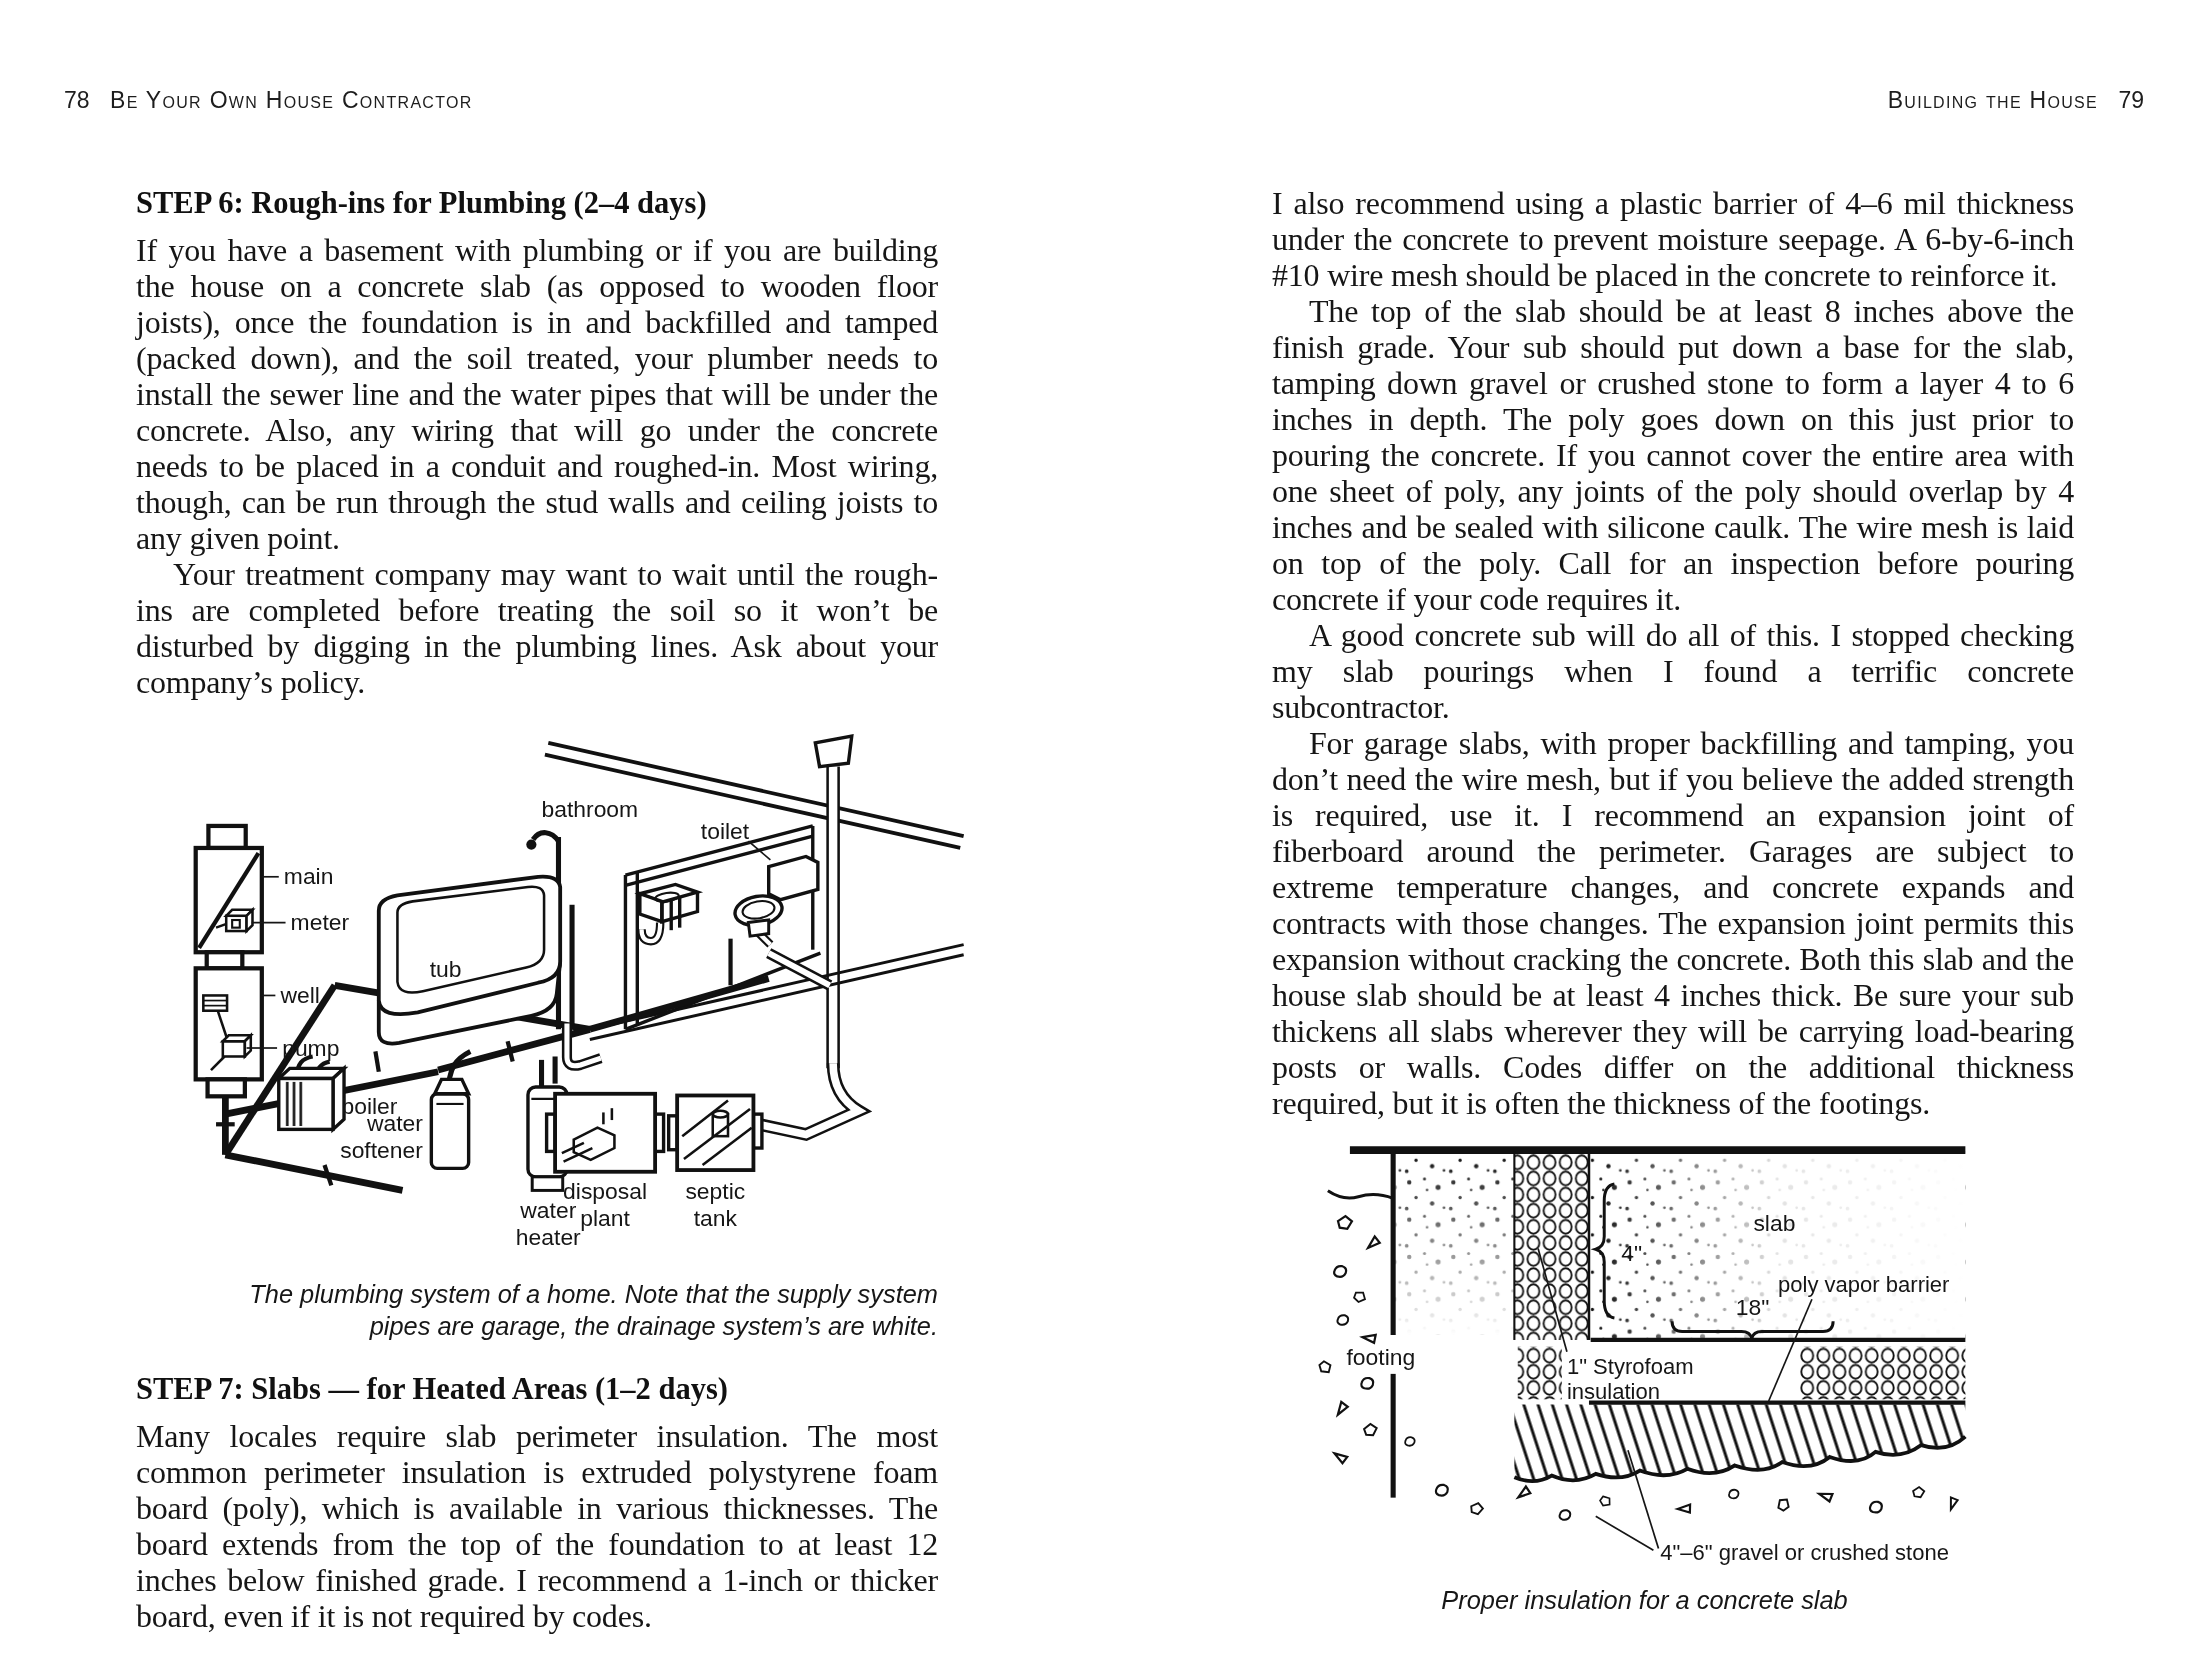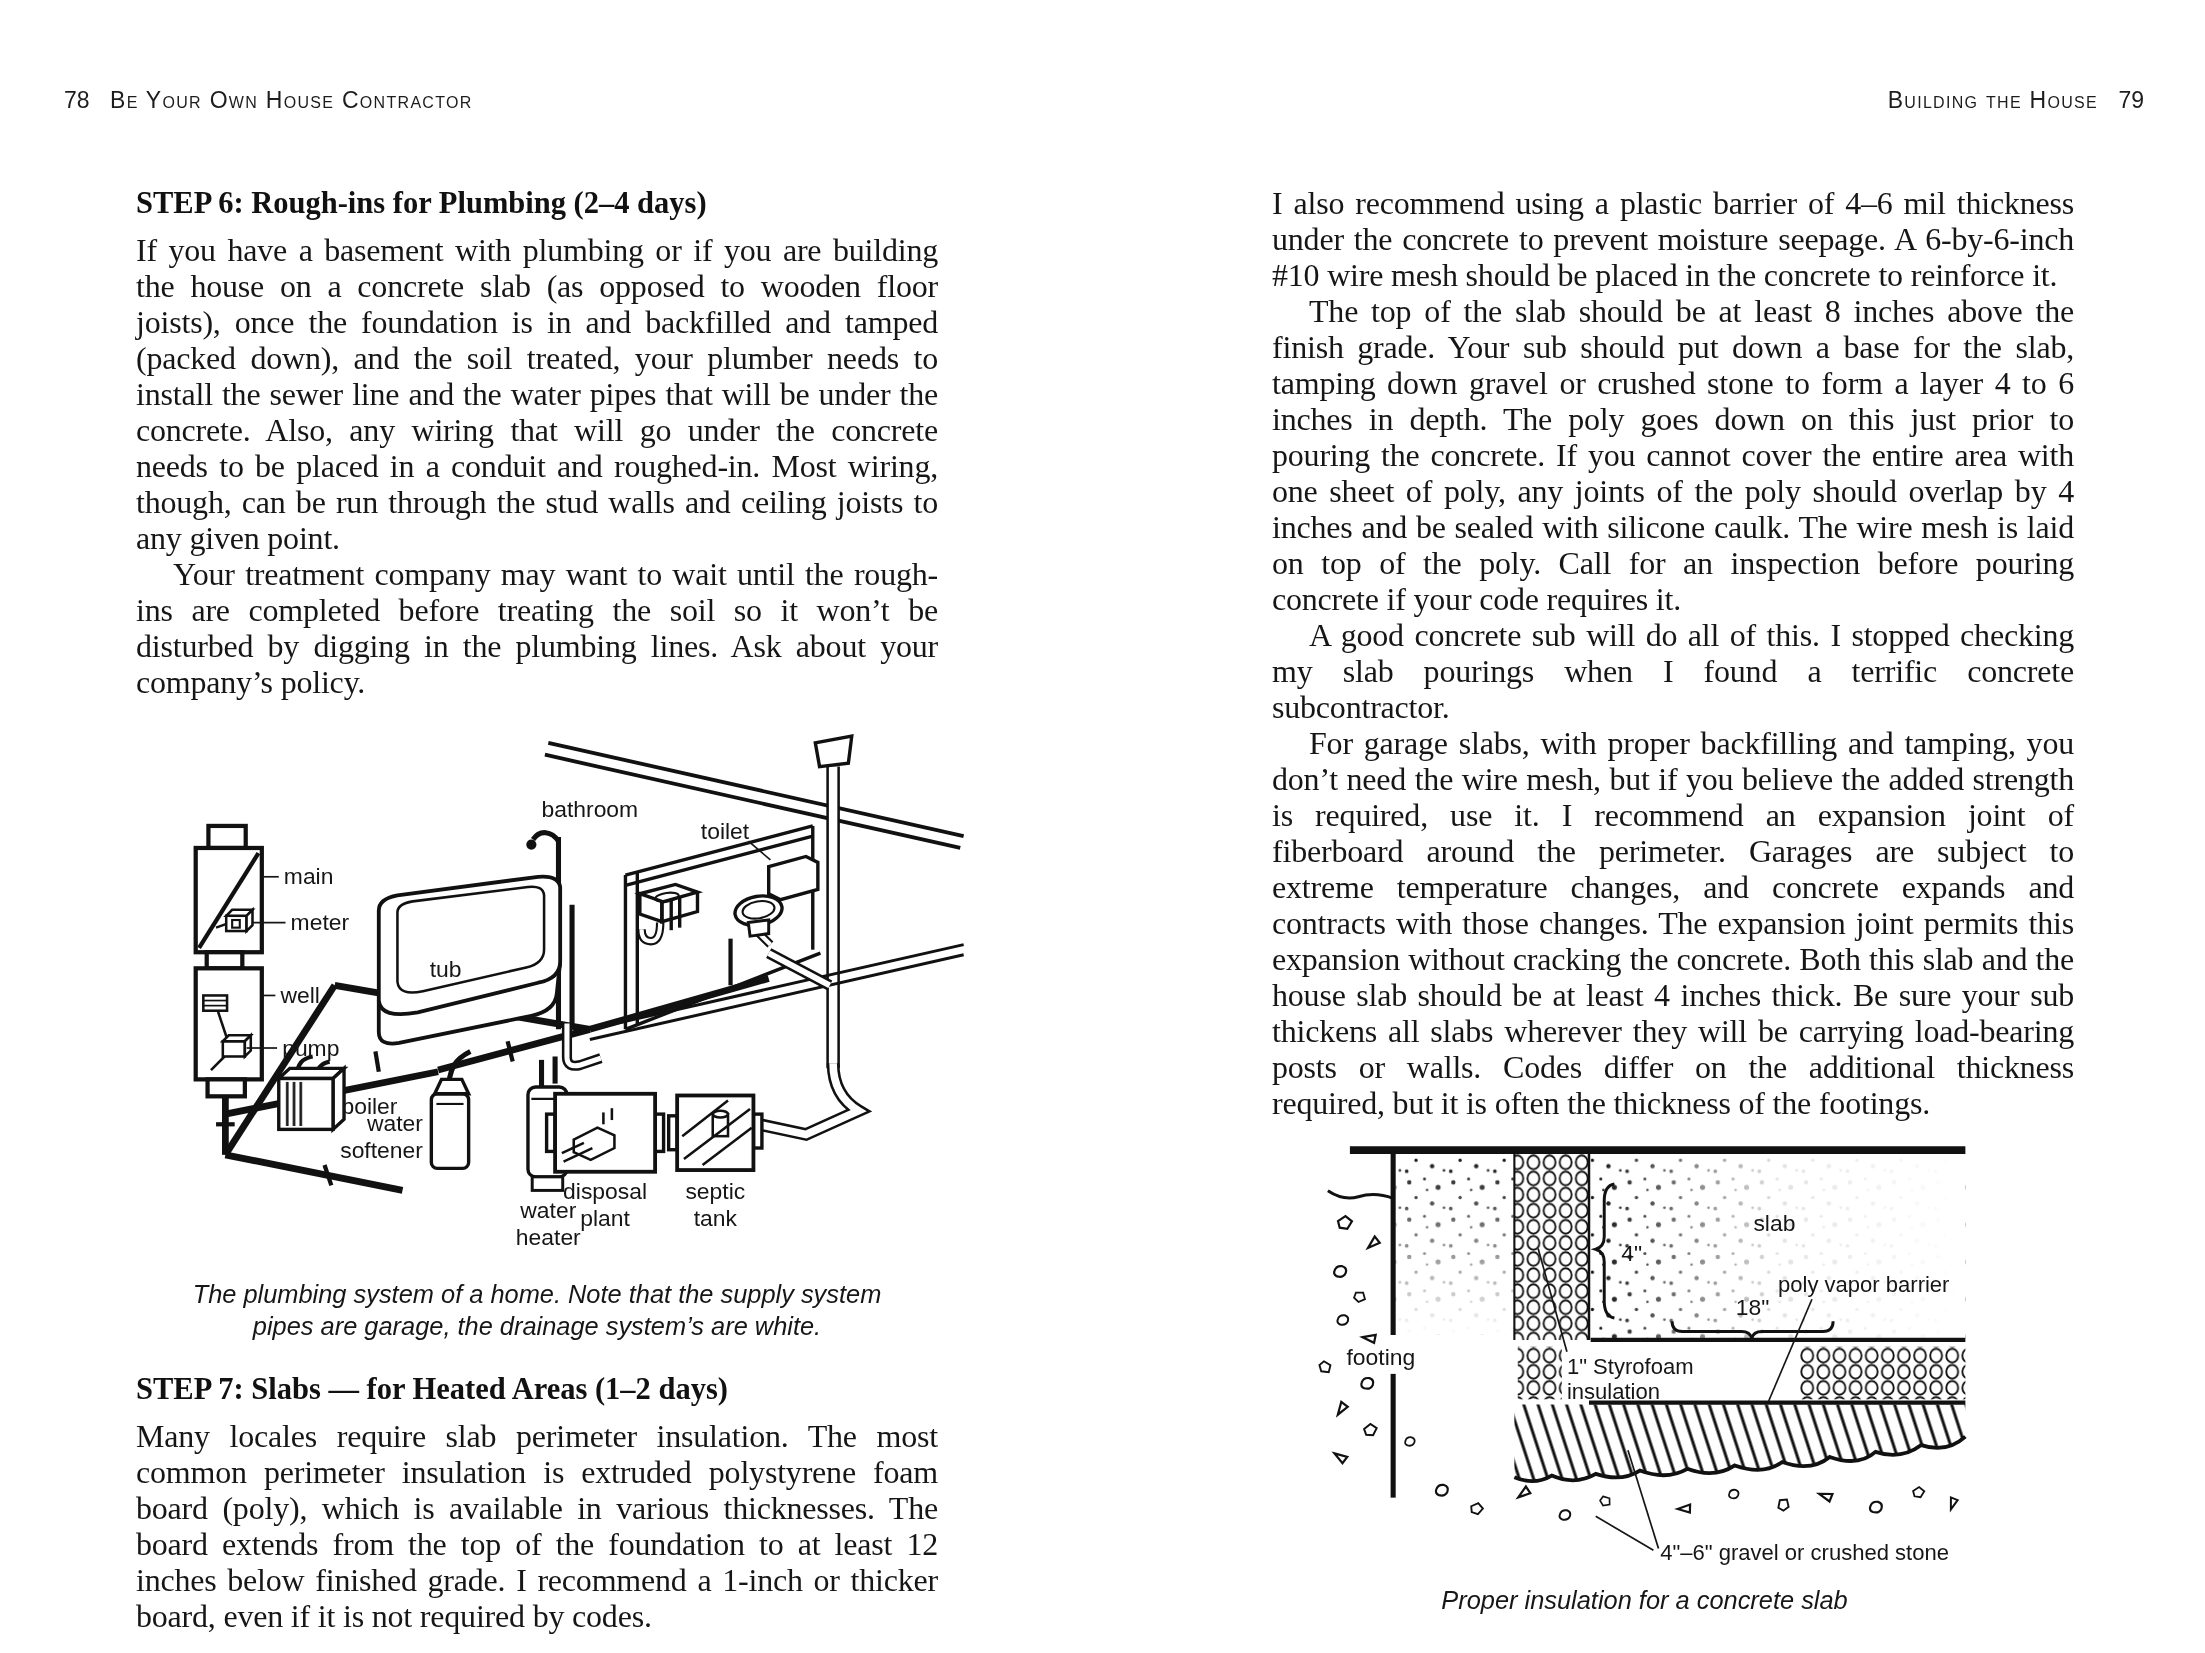--- a/index.html
+++ b/index.html
@@ -18,21 +18,21 @@
   .col-left{left:136px;}
   .col-right{left:1272px;}
   h3.step-heading{font-size:30.5px;line-height:37px;margin:0 0 10.2px 0;font-weight:bold;color:#111;}
   h3.step7{margin-top:29px;}
   p.body-par{font-size:32px;line-height:36px;margin:0;text-align:justify;letter-spacing:-0.2px;}
   p.indent{text-indent:37px;}
   
   .fig-plumbing{margin:30.5px 0 0 39px;width:789px;}
   .fig-slab{margin:17px 0 0 44px;width:657px;}
   .fig-caption{margin-top:13.6px;font-family:"Liberation Sans",sans-serif;font-style:italic;
-    font-size:25.4px;line-height:32px;text-align:center;color:#161616;}
+    font-size:25.4px;line-height:32px;text-align:right;color:#161616;}
   .fig-caption-right{width:657px;margin-left:44px;margin-top:8.5px;font-family:"Liberation Sans",sans-serif;
     font-style:italic;font-size:25.4px;line-height:32px;text-align:center;color:#161616;}
   svg{display:block;}
   svg text{font-family:"Liberation Sans",sans-serif;font-size:27px;fill:#161616;}
   svg text.small{font-size:26px;}
 </style>
 </head>
 <body>
 
 <div class="running-head rh-left">

